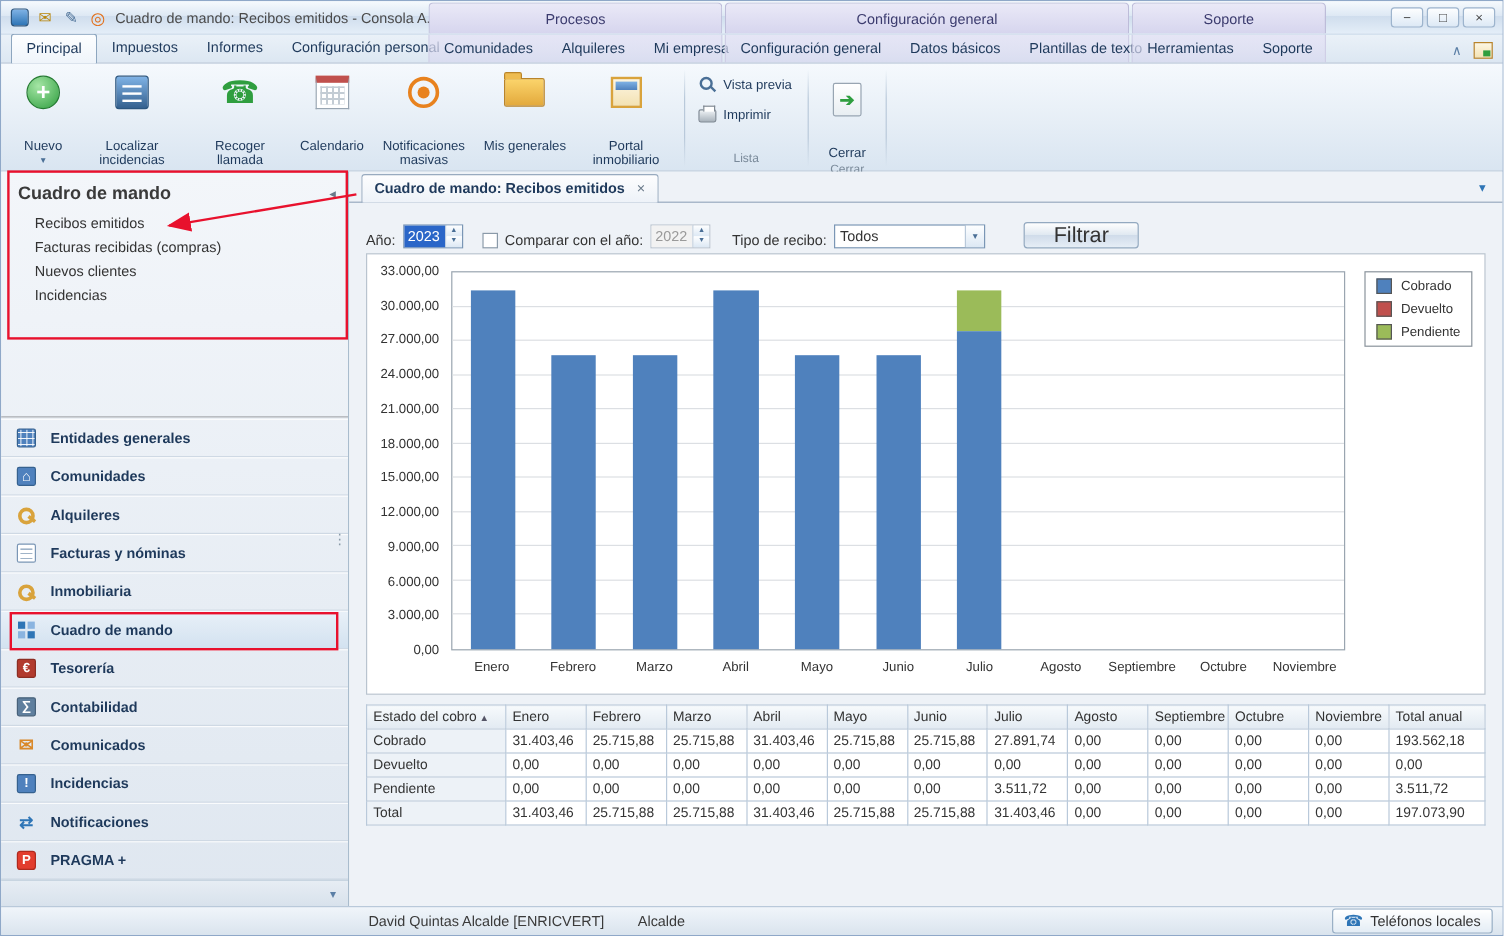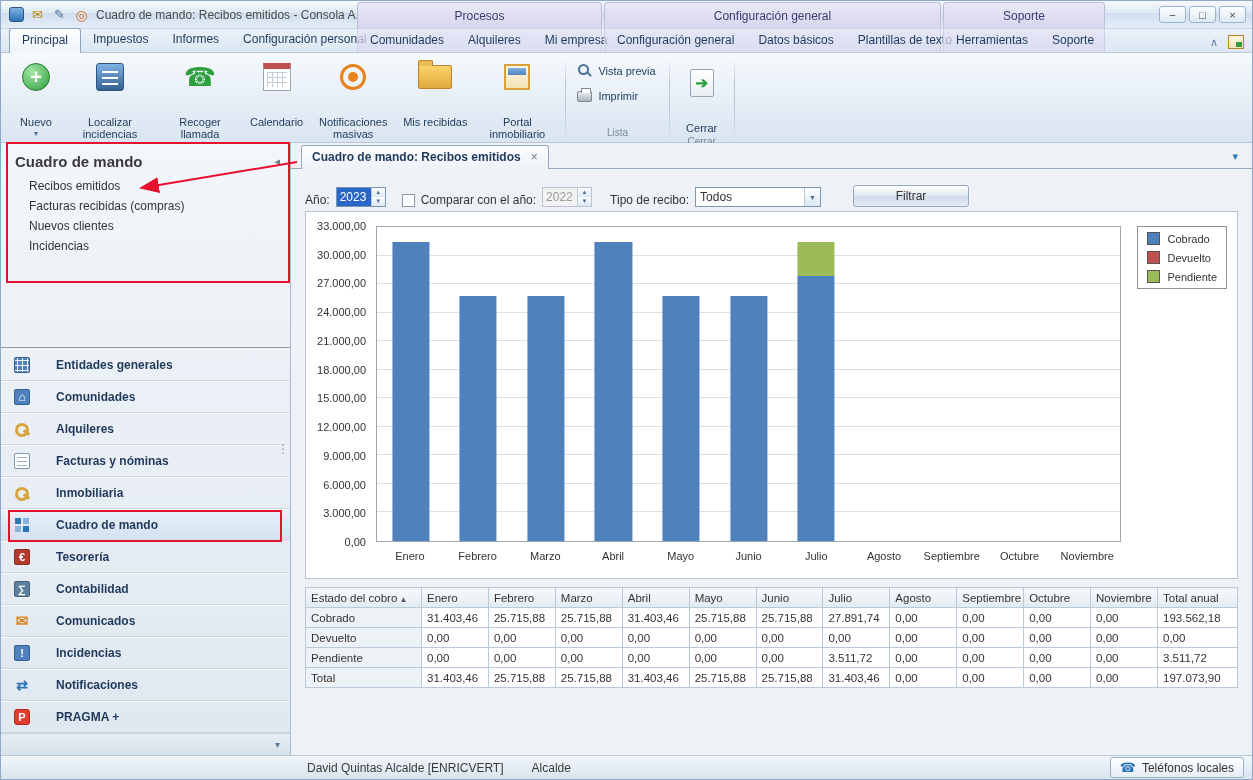--- a/index.html
+++ b/index.html
@@ -68,21 +68,21 @@
 .ico-close-doc-icon{width:24px;height:28px;background:linear-gradient(#fff,#e8eef2);border:1px solid #98a5b2;border-radius:2px;color:#2f9e3f;font-size:15px;font-weight:bold}
 
 
 .main{flex:1;display:flex;min-height:0}
 .sidebar{width:290px;flex:0 0 290px;background:linear-gradient(180deg,#f3f6fa,#dfe7f0);border-right:1px solid #a9bccd;display:flex;flex-direction:column;position:relative}
 .panel{height:142px;padding-top:6px}
 .panel-title{font-size:15px;font-weight:bold;color:#3a3a3a;padding:4px 10px 6px 14px;display:flex;justify-content:space-between;align-items:center}
 .panel-collapse{font-size:11px;color:#6a7a8a;font-weight:normal}
 .panel-item{padding:3px 6px 3px 28px;color:#333;cursor:default}
 .side-spacer{height:66px;border-bottom:2px groove #e8edf3}
-.nav-item{height:32px;display:flex;align-items:center;gap:26px;padding:0 0 0 13px;font-weight:bold;color:#1e395b;border-top:1px solid rgba(255,255,255,.8);border-bottom:1px solid #cfd9e4;cursor:default}
+.nav-item{height:32px;display:flex;align-items:center;gap:12px;padding:0 0 0 13px;font-weight:bold;color:#1e395b;border-top:1px solid rgba(255,255,255,.8);border-bottom:1px solid #cfd9e4;cursor:default}
 .nav-item.selected{background:linear-gradient(#e8f0f8,#d3e2f0)}
 .sidebar-bottom{margin-top:auto;height:22px;display:flex;align-items:center;justify-content:flex-end;padding-right:10px;color:#5b7fa6;background:linear-gradient(#e7edf4,#d8e2ec);border-top:1px solid #c3d0dd;font-size:10px}
 .grip{position:absolute;right:1px;top:50%;transform:translateY(-50%);color:#8a9aa9;font-size:12px;line-height:6px}
 
 
 .nav-ico{width:16px;height:16px;border-radius:2px;display:flex;align-items:center;justify-content:center;color:#fff;font-size:11px;font-weight:bold;flex:0 0 16px;position:relative}
 .ico-entities-icon{background:#4f81bd;background-image:linear-gradient(rgba(255,255,255,.9) 1px,transparent 1px),linear-gradient(90deg,rgba(255,255,255,.9) 1px,transparent 1px);background-size:5px 5px;background-position:2px 2px;border:1px solid #35618f}
 .ico-communities-icon{background:#4f81bd;border:1px solid #35618f;font-size:12px;font-weight:normal}
 .ico-rentals-icon::before,.ico-realestate-icon::before{content:"";position:absolute;left:1px;top:2px;width:8px;height:8px;border:3px solid #d9a33c;border-radius:50%}
 .ico-rentals-icon::after,.ico-realestate-icon::after{content:"";position:absolute;left:9px;top:10px;width:7px;height:3px;background:#d9a33c;transform:rotate(38deg)}
@@ -107,21 +107,21 @@
 .spin .val{width:34px;padding:2px 3px;display:flex;align-items:center}
 .spin .val.sel{background:#2a66c8;color:#fff}
 .spin .arrows{width:14px;display:flex;flex-direction:column;border-left:1px solid #b9c9da}
 .spin .ar{flex:1;font-size:6px;line-height:8px;text-align:center;color:#4a6f96;background:linear-gradient(#fdfeff,#dce8f4)}
 .spin.disabled{border-color:#b9c4cf}
 .spin.disabled .val{background:#f2f2f2;color:#9a9a9a}
 .chk{width:13px;height:13px;border:1px solid #8a9aa9;background:#fff;margin-left:10px}
 .combo{width:126px;height:20px;border:1px solid #7a96b5;background:#fff;display:flex;align-items:stretch}
 .combo .cval{flex:1;padding:2px 4px;display:flex;align-items:center}
 .combo .cbtn{width:16px;display:flex;align-items:center;justify-content:center;font-size:7px;color:#4a6f96;background:linear-gradient(#fdfeff,#dce8f4);border-left:1px solid #b9c9da}
-.filter-btn{margin-left:26px;width:116px;height:22px;border:1px solid #93a9c0;border-radius:3px;background:linear-gradient(#fefefe,#dfe8f1 50%,#d0dcea 51%,#e6eef6);font-family:inherit;font-size:12px;color:#333}
+.filter-btn{margin-left:26px;width:96px;height:22px;border:1px solid #93a9c0;border-radius:3px;background:linear-gradient(#fefefe,#dfe8f1 50%,#d0dcea 51%,#e6eef6);font-family:inherit;font-size:18px;color:#333}
 
 
 .chart-card{margin:4px 14px 0;background:#fff;border:1px solid #b9c4cf;height:368px;flex:0 0 368px;position:relative}
 .yaxis{position:absolute;left:0;top:14px;bottom:36px;width:64px}
 .ytick{position:absolute;right:4px;font-size:11px;color:#333;white-space:nowrap}
 .plot{position:absolute;left:70px;right:116px;top:14px;bottom:36px;border:1px solid #9aa5b0}
 .gridline{position:absolute;left:0;right:0;height:1px;background:#dcdfe3}
 .cols{position:absolute;left:0;right:0;top:0;bottom:0;display:flex}
 .col{flex:1;position:relative}
 .stack{position:absolute;bottom:0;left:50%;transform:translateX(-50%);width:55%;max-width:42px;height:100%;display:flex;flex-direction:column-reverse}
@@ -236,21 +236,21 @@
         <div class="rbtn">
           <span class="iwrap">
             <span class="ico ico-mass-notifications-icon"></span>
           </span>
           <span class="lbl">Notificaciones masivas</span>
         </div>
         <div class="rbtn">
           <span class="iwrap">
             <span class="ico ico-my-documents-icon"></span>
           </span>
-          <span class="lbl">Mis recibidas</span>
+          <span class="lbl">Mis generales</span>
         </div>
         <div class="rbtn">
           <span class="iwrap">
             <span class="ico ico-real-estate-portal-icon"></span>
           </span>
           <span class="lbl">Portal inmobiliario</span>
         </div>
       </div>
     <div class="rsep"></div>
     <div class="rgroup">

